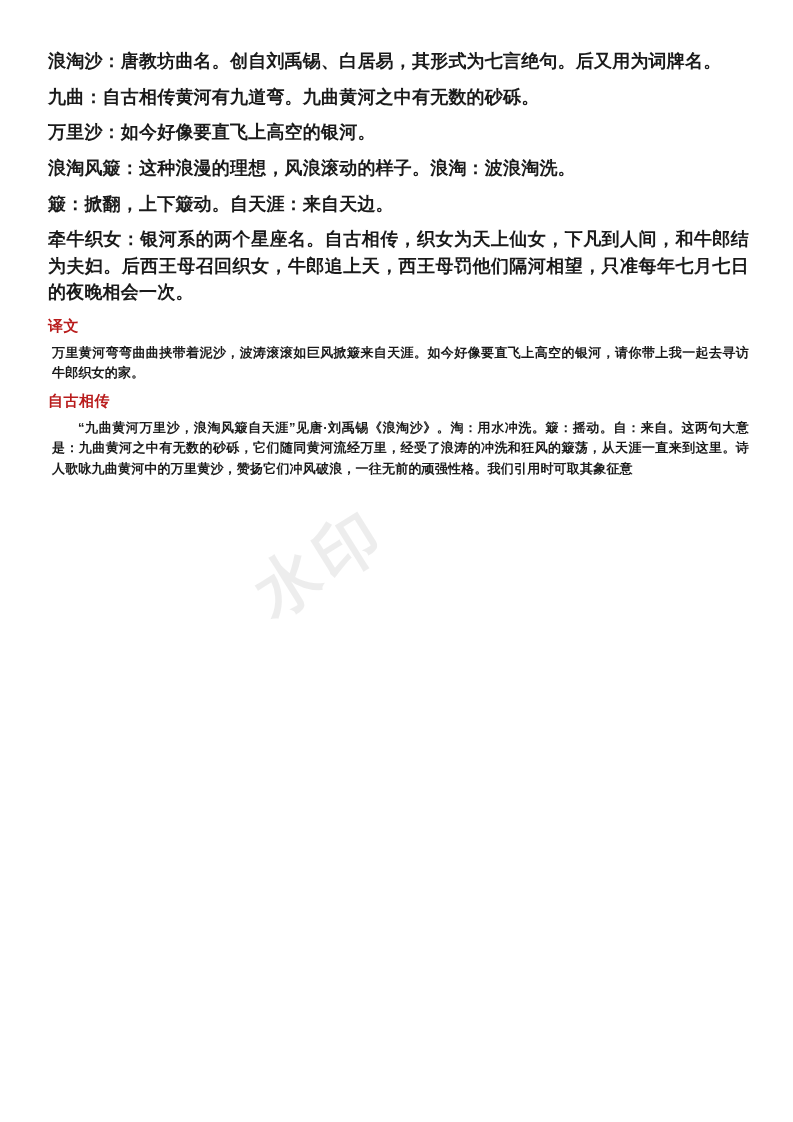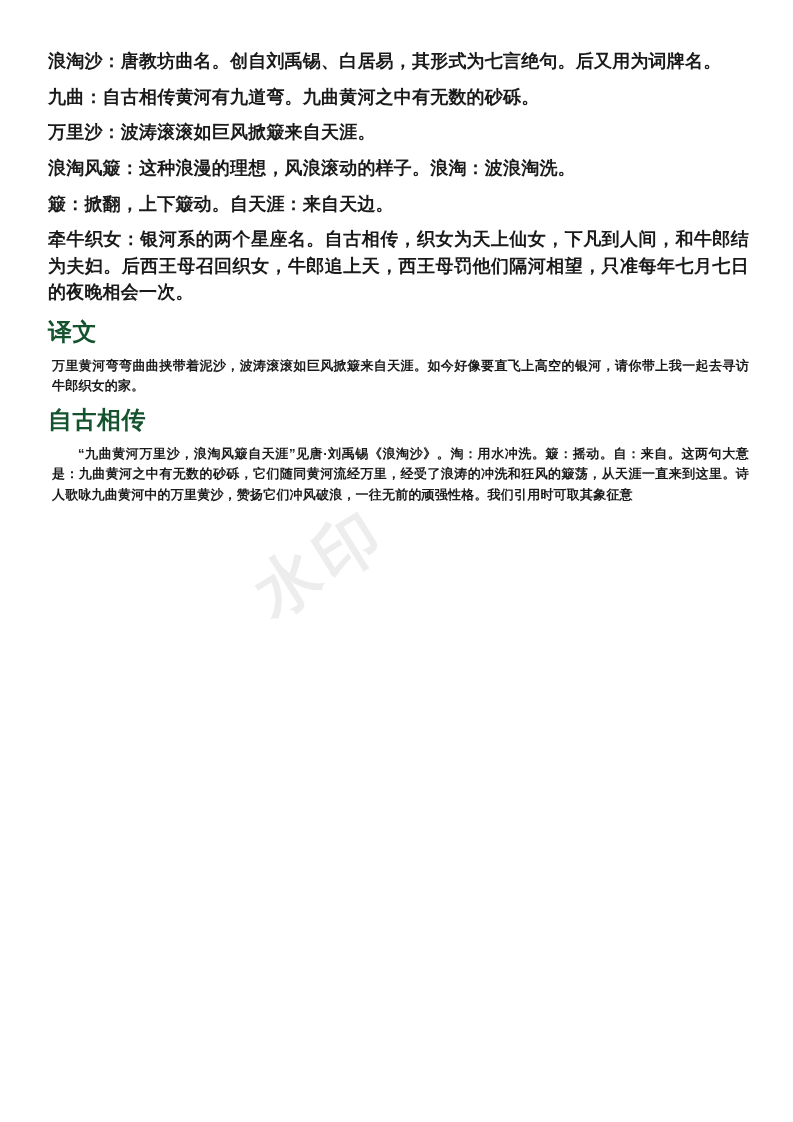--- a/index.html
+++ b/index.html
@@ -66,45 +66,45 @@
     font-weight: bold;
     text-align: justify;
     text-justify: inter-ideograph;
     letter-spacing: 0.2px;
   }
   p.para.indent {
     text-indent: 2em;
   }
   h2.section {
     margin: 6px 0 6px 0;
-    font-size: 24px;
+    font-size: 15px;
     line-height: 1.45;
     font-weight: bold;
-    color: #14532d;
+    color: #b91c1c;
     letter-spacing: 0.5px;
   }
   .block {
     margin: 0;
   }
 </style>
 </head>
 <body>
 
 <div class="page">
 
   <div class="watermark">
     <span>水印</span>
   </div>
 
   <div class="content">
 
     <div class="block">
       <p class="line">浪淘沙：唐教坊曲名。创自刘禹锡、白居易，其形式为七言绝句。后又用为词牌名。</p>
       <p class="line">九曲：自古相传黄河有九道弯。九曲黄河之中有无数的砂砾。</p>
-      <p class="line">万里沙：波涛滚滚如巨风掀簸来自天涯。</p>
+      <p class="line">万里沙：如今好像要直飞上高空的银河。</p>
       <p class="line">浪淘风簸：这种浪漫的理想，风浪滚动的样子。浪淘：波浪淘洗。</p>
       <p class="line">簸：掀翻，上下簸动。自天涯：来自天边。</p>
       <p class="line">牵牛织女：银河系的两个星座名。自古相传，织女为天上仙女，下凡到人间，和牛郎结为夫妇。后西王母召回织女，牛郎追上天，西王母罚他们隔河相望，只准每年七月七日的夜晚相会一次。</p>
     </div>
 
     <div class="block">
       <h2 class="section">译文</h2>
       <p class="para">万里黄河弯弯曲曲挟带着泥沙，波涛滚滚如巨风掀簸来自天涯。如今好像要直飞上高空的银河，请你带上我一起去寻访牛郎织女的家。</p>
     </div>
 

